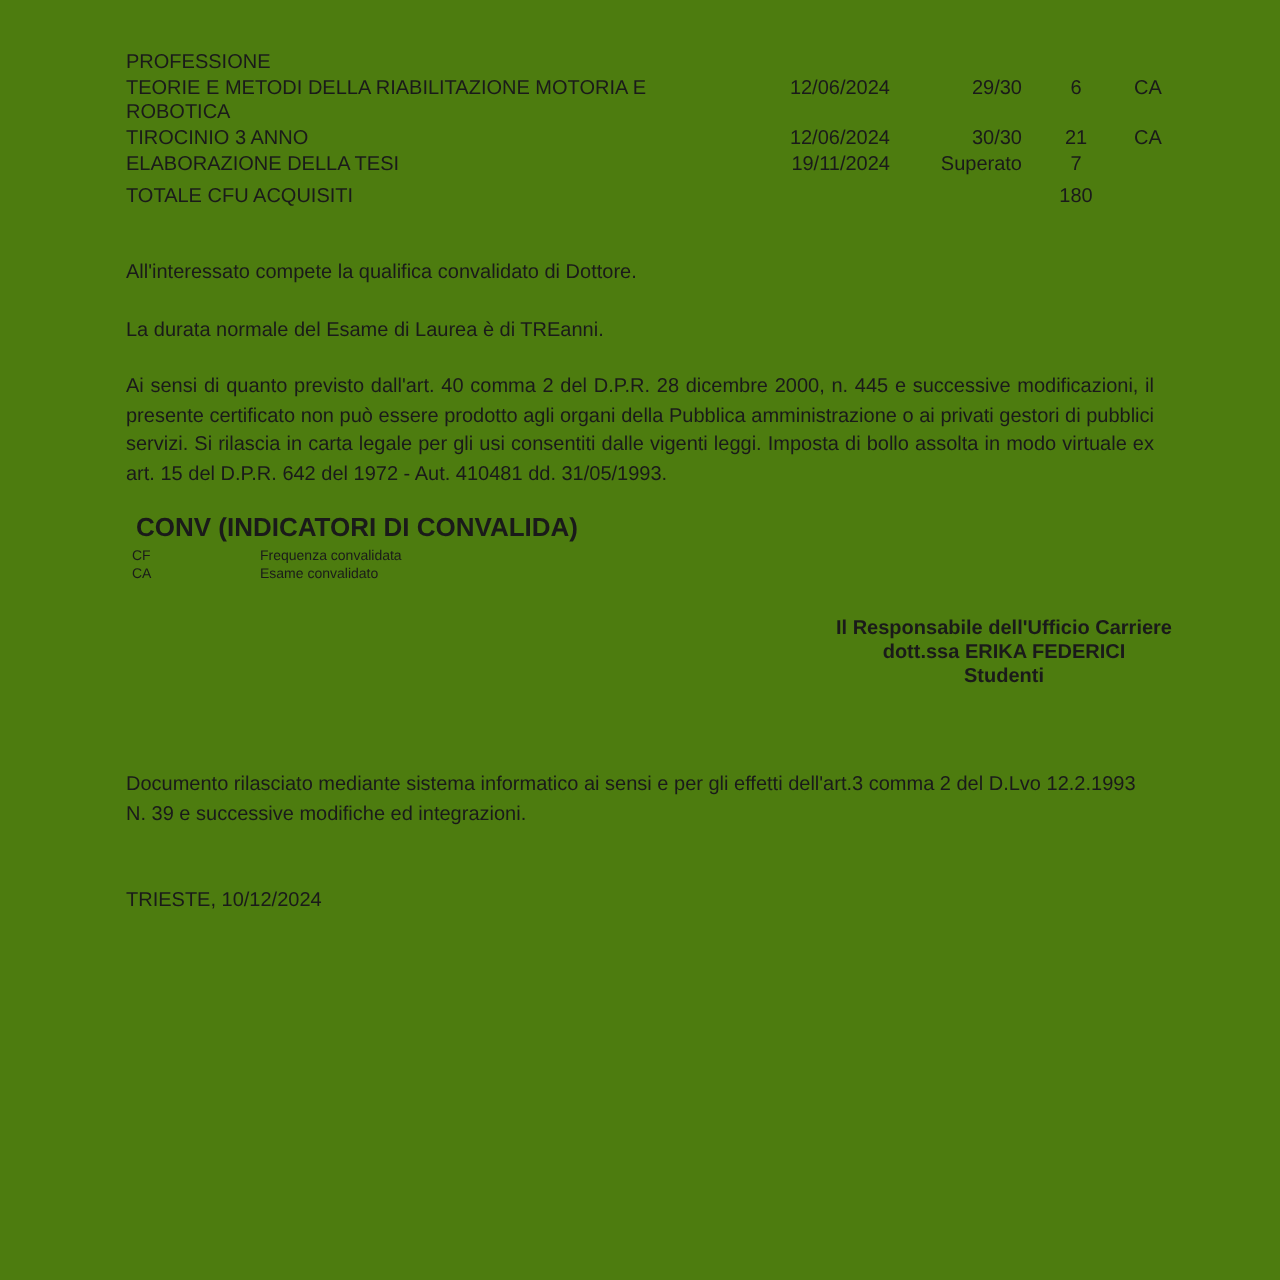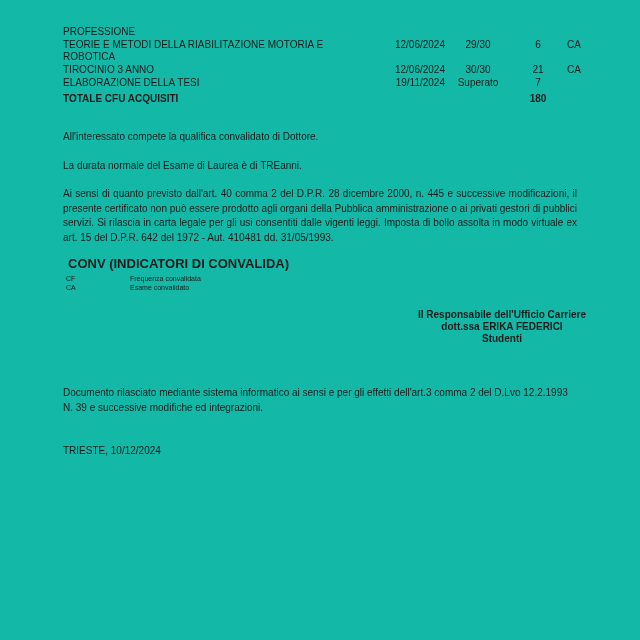--- a/index.html
+++ b/index.html
@@ -4,21 +4,21 @@
 <style>
   html, body {
     margin: 0;
     padding: 0;
     background: #ffffff;
   }
   .page {
     position: relative;
     width: 640px;
     height: 640px;
-    background: #14b8a6;
+    background: #4d7c0f;
     font-family: "Liberation Sans", "DejaVu Sans", sans-serif;
     color: #1a1a1a;
     overflow: hidden;
   }
   
   .table-block {
     position: absolute;
     top: 26px;
     left: 63px;
     width: 520px;
@@ -26,26 +26,26 @@
     line-height: 12px;
   }
   .trow {
     display: grid;
     grid-template-columns: 322px 60px 66px 54px 18px;
     align-items: start;
     margin-bottom: 1px;
   }
   .trow .cell-name   { text-align: left; white-space: pre-line; }
   .trow .cell-date   { text-align: right; }
-  .trow .cell-grade  { text-align: center; }
+  .trow .cell-grade  { text-align: right; }
   .trow .cell-cfu    { text-align: center; }
   .trow .cell-conv   { text-align: center; }
   .trow.total-row {
     margin-top: 4px;
-    font-weight: bold;
+    font-weight: normal;
   }
   
   .para {
     position: absolute;
     left: 63px;
     width: 514px;
     font-size: 10px;
     line-height: 14.5px;
   }
   .p-qualification { top: 120px; }

